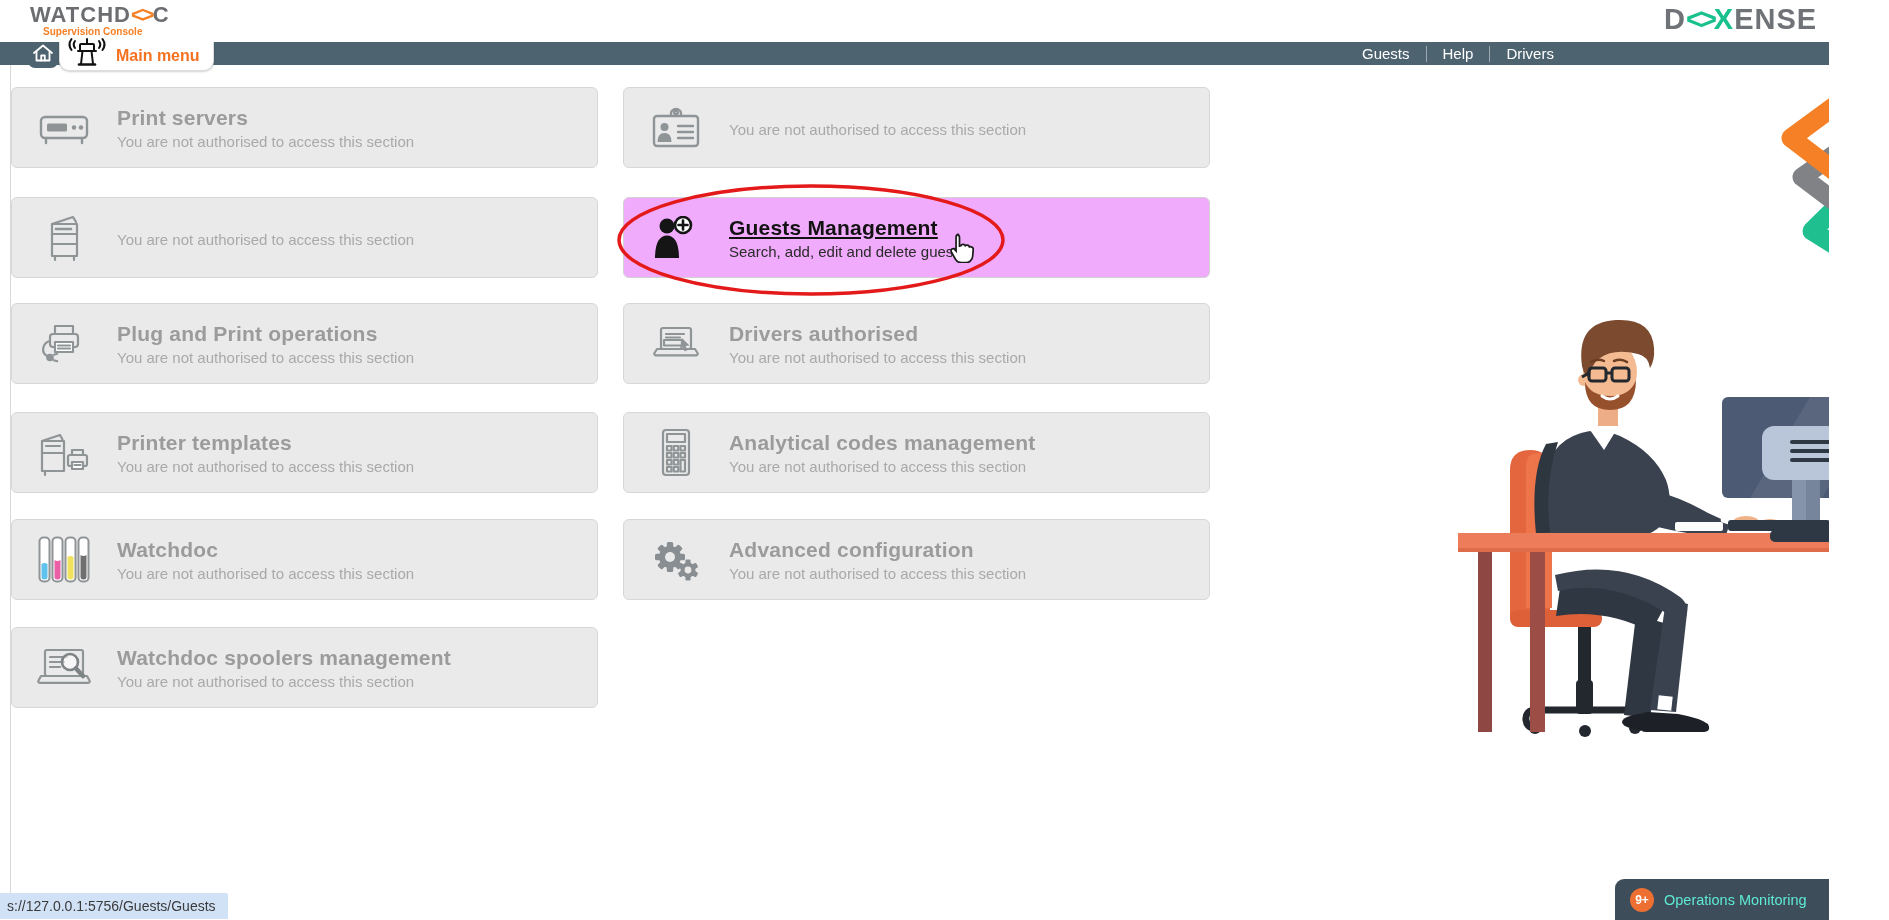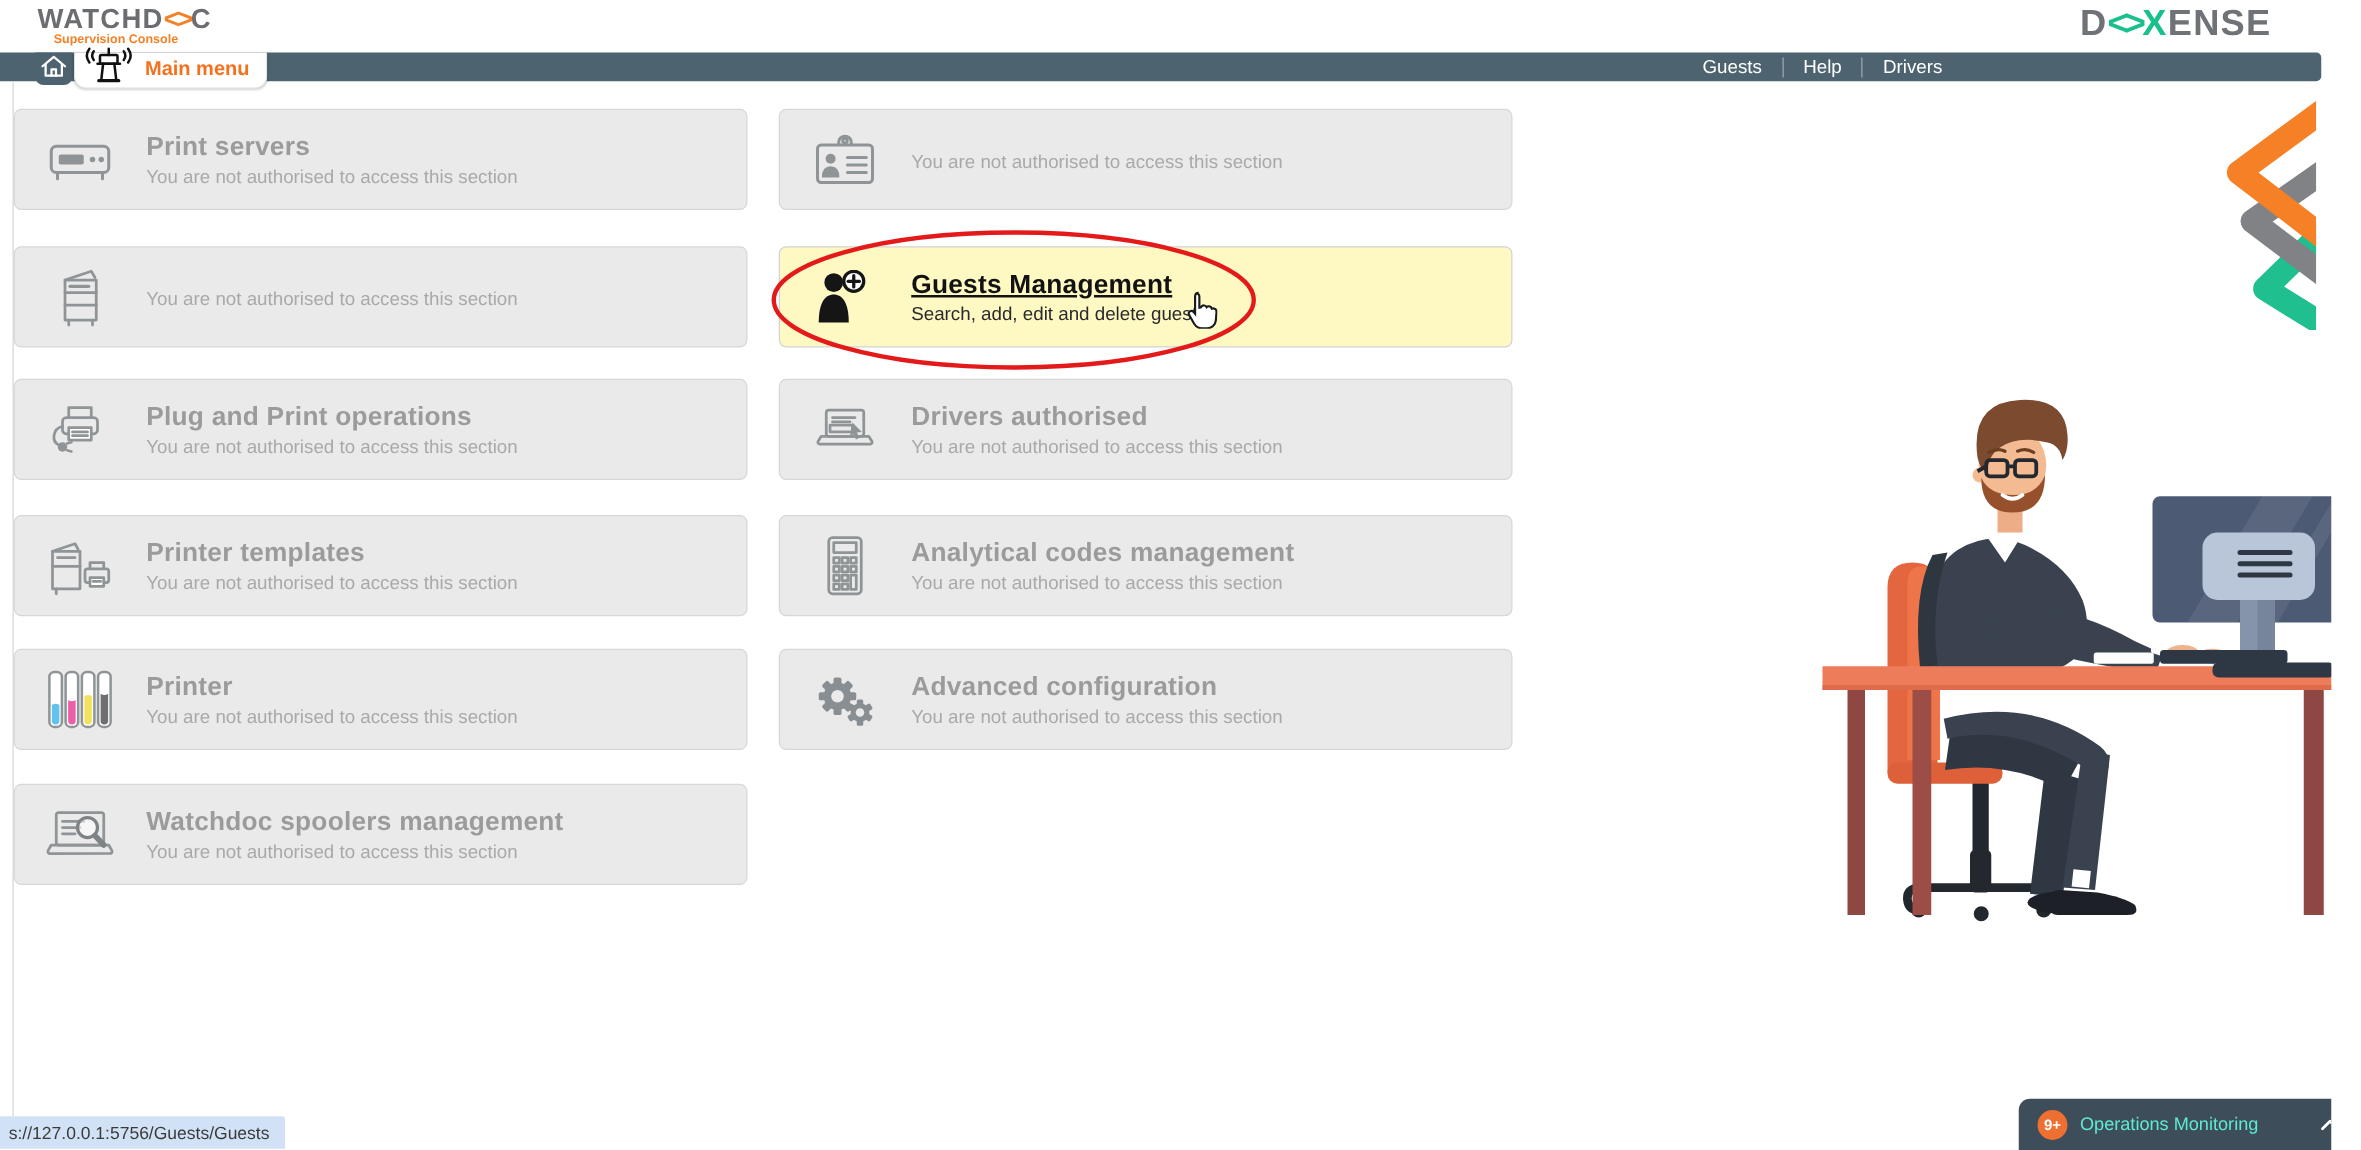--- a/index.html
+++ b/index.html
@@ -1,17 +1,17 @@
 <!DOCTYPE html>
 <html><head>
 <meta charset="utf-8">
 <style>
   html,body{margin:0;padding:0;background:#fff;}
   .stage{position:relative;width:1829px;height:920px;overflow:hidden;background:#fff;
-         font-family:"Liberation Sans",sans-serif;padding-left:36px;}
+         font-family:"Liberation Sans",sans-serif;}
   
   .wd-logo{position:absolute;left:30px;top:4px;line-height:1;}
   .wd-line1{font-size:22px;font-weight:bold;color:#6b6d70;letter-spacing:1px;}
   .wd-line1 .glyph{color:#f58025;letter-spacing:-2px;font-weight:bold;}
   .wd-line2{font-size:10px;font-weight:bold;color:#f58025;padding-left:13px;margin-top:1px;}
   .dx-logo{position:absolute;left:1664px;top:5px;font-size:29px;font-weight:bold;color:#6f7276;letter-spacing:1px;line-height:1;}
   .dx-logo .green{color:#17c08c;}
   .dx-logo .glyph{letter-spacing:-3px;}
   
   .navbar{position:absolute;left:0;top:42px;width:1857px;height:23px;background:#4d6370;border-radius:0 4px 4px 0;}
@@ -22,21 +22,21 @@
   .nav-links{position:absolute;left:1346px;top:42px;height:23px;display:flex;align-items:center;}
   .nav-link{color:#fff;font-size:15px;padding:0 16px;cursor:pointer;}
   .nav-sep{width:1px;height:16px;background:rgba(255,255,255,.45);}
   
   .content-edge{position:absolute;left:10px;top:65px;width:1px;height:828px;background:#d8d8d8;}
   .tile{position:absolute;width:587px;height:81px;background:#eaeaea;border:1px solid #d7d7d7;border-radius:6px;box-sizing:border-box;display:flex;align-items:center;cursor:pointer;}
   .tile .ticon{width:74px;margin-left:15px;display:flex;justify-content:center;align-items:center;}
   .tile .ttxt{margin-left:16px;}
   .tile h3{margin:0;font-size:21px;font-weight:bold;color:#9b9b9b;letter-spacing:.2px;}
   .tile p{margin:3px 0 0;font-size:15px;color:#a9a9a9;}
-  .tile.enabled{background:#fef9c3;border-color:#d2d2d2;}
+  .tile.enabled{background:#f0abfc;border-color:#d2d2d2;}
   .tile.enabled h3{color:#121212;text-decoration:underline;}
   .tile.enabled p{color:#2a2a2a;}
   .col-l{left:11px;} .col-r{left:623px;}
   .r1{top:87px;} .r2{top:197px;} .r3{top:303px;} .r4{top:412px;} .r5{top:519px;} .r6{top:627px;}
   
   .highlight{position:absolute;left:615px;top:183px;pointer-events:none;}
   .hand-cursor{position:absolute;left:948px;top:233px;pointer-events:none;}
   
   .deco{position:absolute;left:1781px;top:80px;width:72px;height:184px;overflow:hidden;}
   
@@ -198,21 +198,21 @@
             <rect x="27.5" y="1.5" width="10" height="44" rx="4"></rect>
             <rect x="40.5" y="1.5" width="10" height="44" rx="4"></rect>
           </g>
           <path d="M3.5,28 q3,-2 6,0 l0,13 q0,2.5 -3,2.5 q-3,0 -3,-2.5 z" fill="#5fc3ee"></path>
           <path d="M16.5,24 q3,2 6,0 l0,17 q0,2.5 -3,2.5 q-3,0 -3,-2.5 z" fill="#ea5fa5"></path>
           <path d="M29.5,21 q3,-2 6,0 l0,20 q0,2.5 -3,2.5 q-3,0 -3,-2.5 z" fill="#f2e35f"></path>
           <path d="M42.5,19 q3,2 6,0 l0,22 q0,2.5 -3,2.5 q-3,0 -3,-2.5 z" fill="#6f6f6f"></path>
         </svg>
     </div>
     <div class="ttxt">
-        <h3>Printer</h3>
+        <h3>Watchdoc</h3>
         <p>You are not authorised to access this section</p>
       </div>
   </div>
 
   <div class="tile col-l r6">
     <div class="ticon">
       <svg width="54" height="42" viewBox="0 0 54 42">
           <g stroke="#8f9497" stroke-width="2.2" fill="none" stroke-linejoin="round" stroke-linecap="round">
             <rect x="8" y="3" width="38" height="26" rx="2"></rect>
             <line x1="13" y1="10" x2="30" y2="10"></line>

